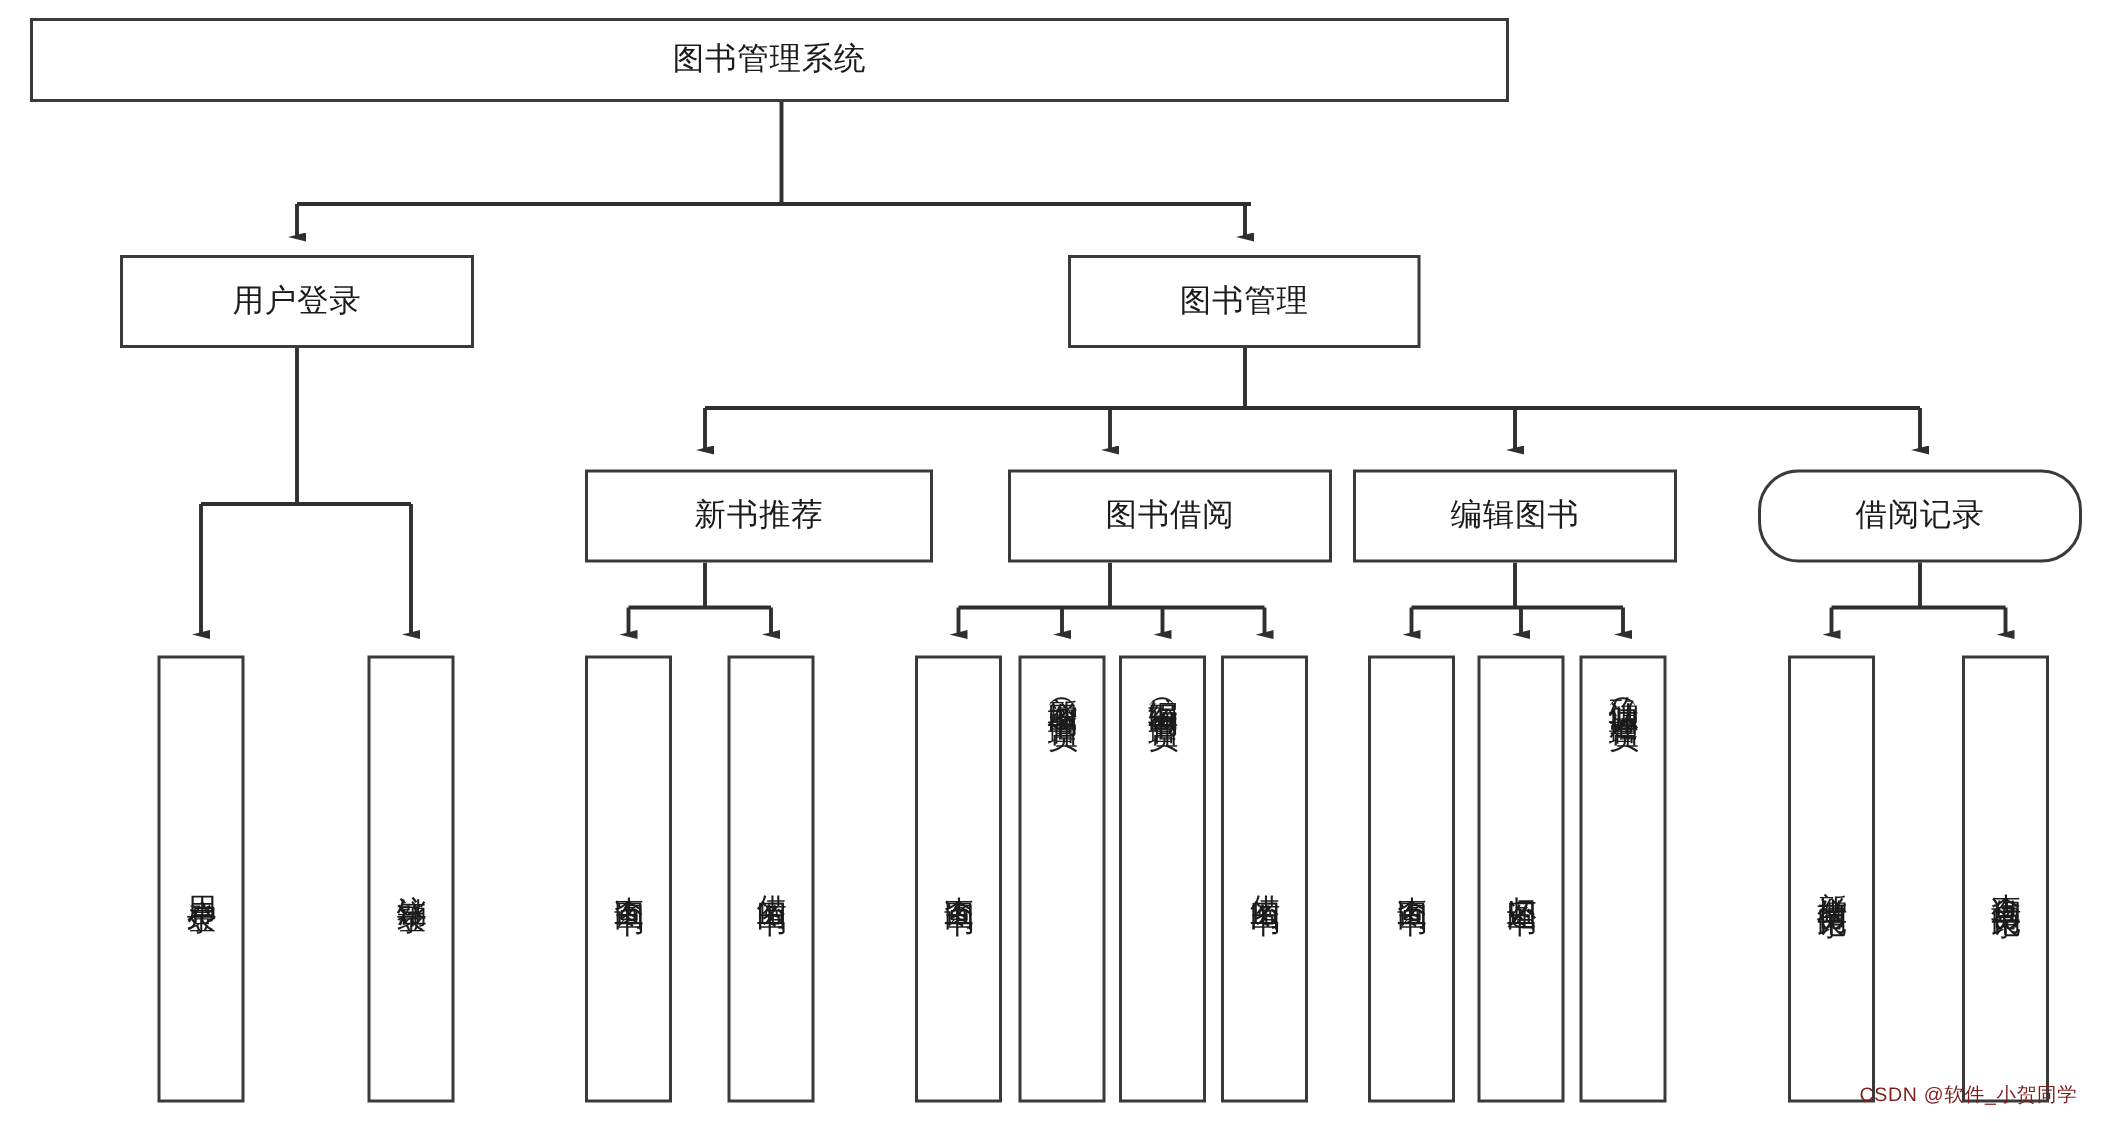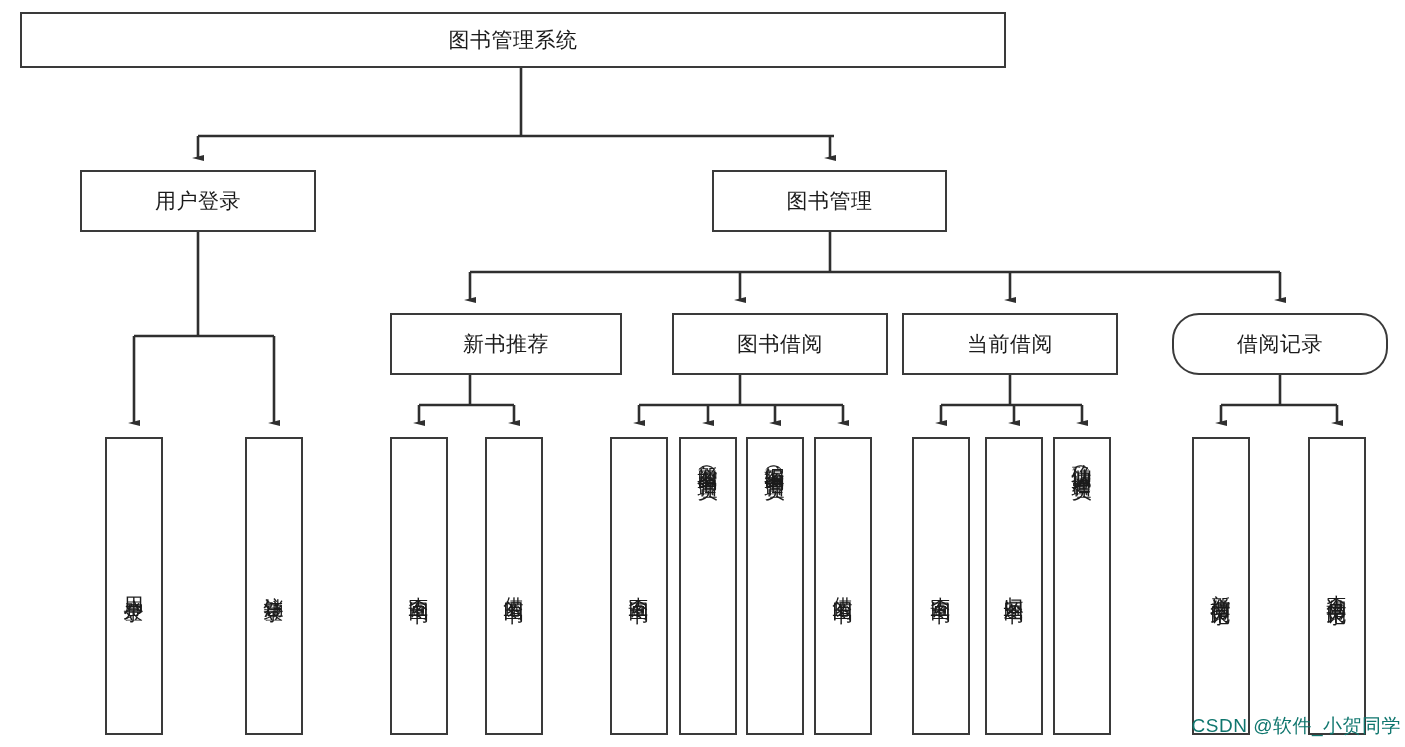--- a/index.html
+++ b/index.html
@@ -51,24 +51,24 @@
     font-size: 20px;
     letter-spacing: 2.5px;
     line-height: 1;
   }
   .node.vert.mid {
     align-items: center;
     padding-top: 0;
   }
   #watermark {
     position: absolute;
-    right: 4px;
+    right: 20px;
     bottom: 8px;
-    font-size: 19px;
-    color: #0f766e;
+    font-size: 13px;
+    color: #7f1d1d;
     letter-spacing: 0.5px;
     white-space: nowrap;
     pointer-events: none;
   }
 </style>
 </head>
 <body>
 
 <div id="canvas">
 
@@ -145,21 +145,21 @@
     <span class="node-label">图书管理</span>
   </div>
 
   <div class="node horiz" style="left: 362px; top: 313px; width: 232px; height: 62px; margin-left: 28px;">
     <span class="node-label">新书推荐</span>
   </div>
   <div class="node horiz" style="left: 632px; top: 313px; width: 216px; height: 62px; margin-left: 40px;">
     <span class="node-label">图书借阅</span>
   </div>
   <div class="node horiz" style="left: 902px; top: 313px; width: 216px; height: 62px;">
-    <span class="node-label">当前借阅</span>
+    <span class="node-label">编辑图书</span>
   </div>
   <div class="node horiz" style="left: 1172px; top: 313px; width: 216px; height: 62px; border-radius: 27px;">
     <span class="node-label">借阅记录</span>
   </div>
 
   <div class="node vert mid" style="left: 105px; top: 437px; width: 58px; height: 298px;">
     <span class="node-label">用户登录</span>
   </div>
   <div class="node vert mid" style="left: 245px; top: 437px; width: 58px; height: 298px;">
     <span class="node-label">注销登录</span>

